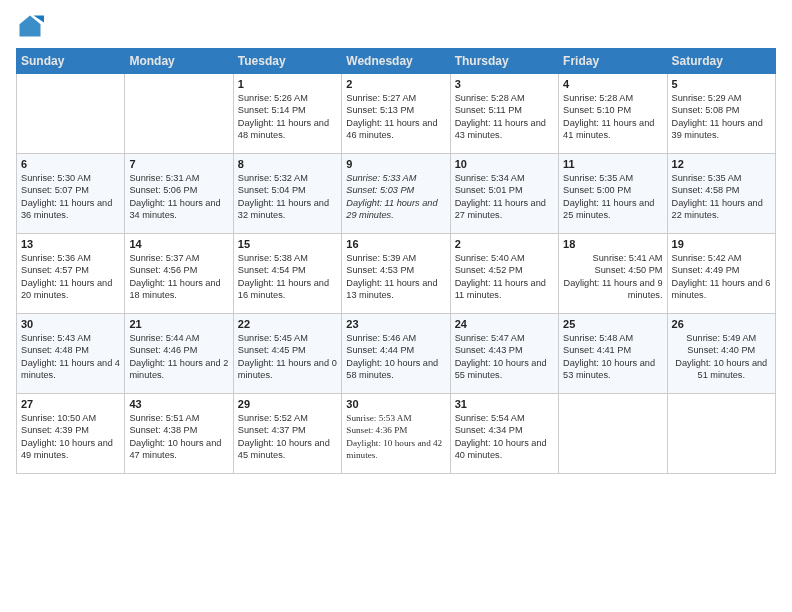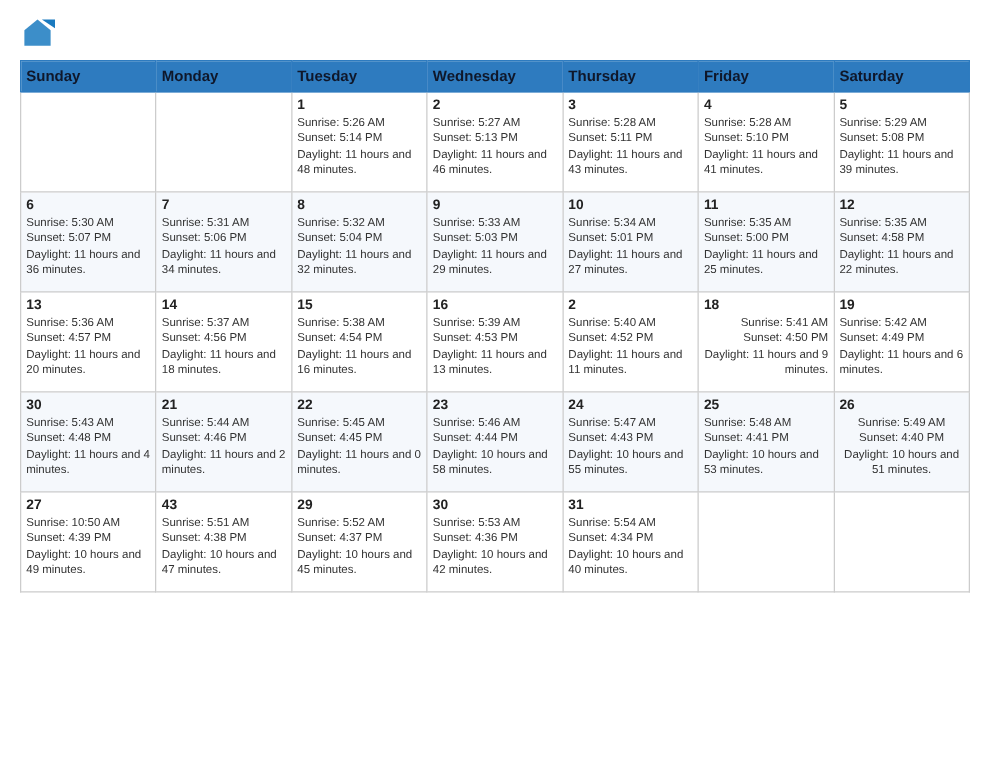--- a/index.html
+++ b/index.html
@@ -51,21 +51,21 @@
       font-weight: 400;
       color: #444;
     }
     table {
       width: 100%;
       border-collapse: collapse;
       table-layout: fixed;
     }
     thead tr th {
       background: #2e7bbf;
-      color: #0f172a;
+      color: #e5e5e5;
       font-size: 12px;
       font-weight: bold;
       padding: 5px 4px;
       text-align: left;
       border: 1px solid #2e7bbf;
     }
     tbody tr td {
       border: 1px solid #ccc;
       vertical-align: top;
       padding: 4px 4px 3px;
@@ -174,21 +174,21 @@
 Daylight: 11 hours and 34 minutes.</div>
           </td>
           <td>
             <span class="day-num">8</span>
             <div class="cell-text" style="white-space: pre-line;">Sunrise: 5:32 AM
 Sunset: 5:04 PM
 Daylight: 11 hours and 32 minutes.</div>
           </td>
           <td>
             <span class="day-num">9</span>
-            <div class="cell-text" style="white-space: pre-line;">Sunrise: 5:33 AM
+            <div class="cell-text" style="white-space: pre-line; font-style: italic;">Sunrise: 5:33 AM
 Sunset: 5:03 PM
 Daylight: 11 hours and 29 minutes.</div>
           </td>
           <td>
             <span class="day-num">10</span>
             <div class="cell-text" style="white-space: pre-line;">Sunrise: 5:34 AM
 Sunset: 5:01 PM
 Daylight: 11 hours and 27 minutes.</div>
           </td>
           <td>
@@ -306,21 +306,21 @@
 Daylight: 10 hours and 47 minutes.</div>
           </td>
           <td>
             <span class="day-num">29</span>
             <div class="cell-text" style="white-space: pre-line;">Sunrise: 5:52 AM
 Sunset: 4:37 PM
 Daylight: 10 hours and 45 minutes.</div>
           </td>
           <td>
             <span class="day-num">30</span>
-            <div class="cell-text" style="white-space: pre-line;">Sunrise: 5:53 AM
+            <div class="cell-text" style="white-space: pre-line; font-family: Liberation Serif, serif;">Sunrise: 5:53 AM
 Sunset: 4:36 PM
 Daylight: 10 hours and 42 minutes.</div>
           </td>
           <td>
             <span class="day-num">31</span>
             <div class="cell-text" style="white-space: pre-line;">Sunrise: 5:54 AM
 Sunset: 4:34 PM
 Daylight: 10 hours and 40 minutes.</div>
           </td>
           <td></td>

